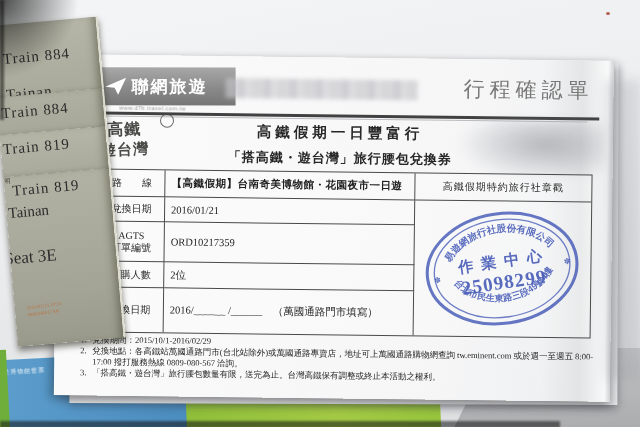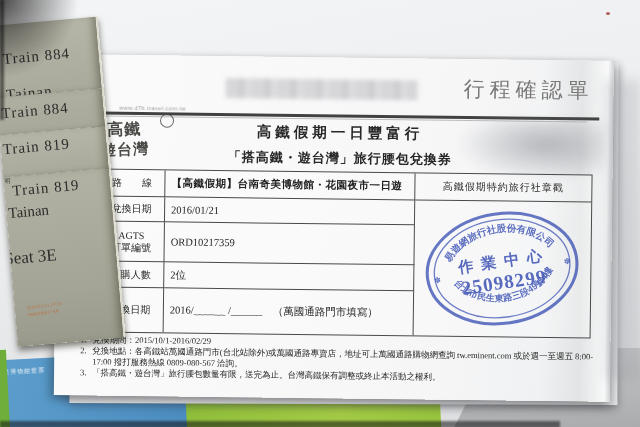--- a/index.html
+++ b/index.html
@@ -123,20 +123,27 @@
   </div>
   <div class="green-strip"></div>
   <div class="surface-wedge"></div>
   <div class="bottom-dark"></div>
 
   <div class="back-sheet"></div>
 
   <div class="sheet">
     <div class="sheet-curl"></div>
 
+    <div class="logo-box">
+      <svg class="plane" viewBox="0 0 24 24">
+        <path d="M1.5 12.5 L22.5 3.5 L14.5 20.5 L11 13.5 Z" fill="#ffffff"></path>
+        <path d="M11 13.5 L22.5 3.5 L13 12 Z" fill="#d8d8d8"></path>
+      </svg>
+      <span class="logo-text">聯網旅遊</span>
+    </div>
     <div class="logo-url">www.d7b.travel.com.tw</div>
 
     <div class="showthrough"></div>
     <div class="doc-title">行程確認單</div>
     <div class="head-rule"></div>
     <div class="head-rule2"></div>
     <div class="fold-shadow"></div>
 
     <div class="badge">
       <div class="b1">搭高鐵</div>

